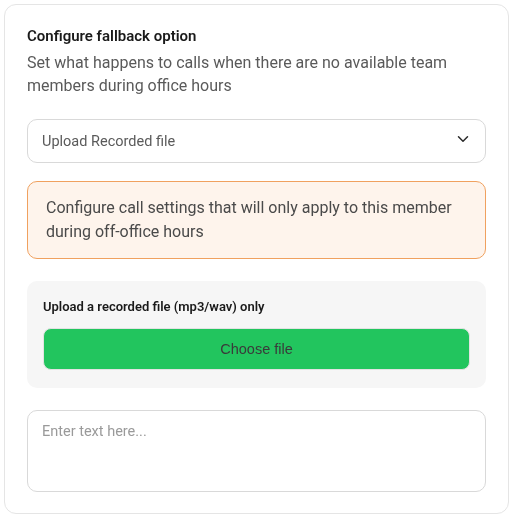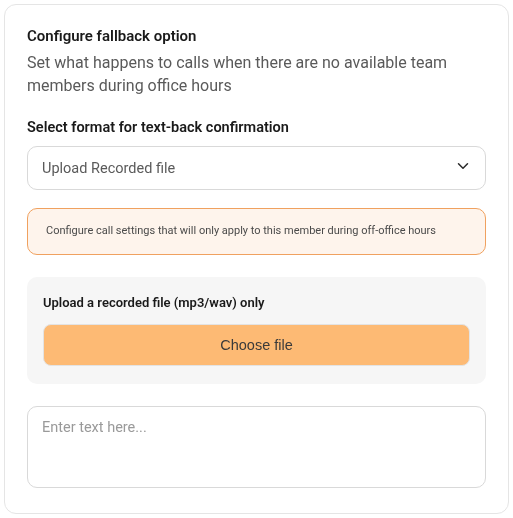--- a/index.html
+++ b/index.html
@@ -58,41 +58,41 @@
       right: 14px;
       top: 50%;
       transform: translateY(-50%);
       pointer-events: none;
     }
     .info-banner {
       border: 1px solid #f0a15f;
       background: #fef4ec;
       border-radius: 10px;
       padding: 14px 18px;
-      font-size: 11px;
+      font-size: 16px;
       color: #4a4a4a;
       line-height: 1.5;
       margin-bottom: 22px;
     }
     .upload-card {
       background: #f6f6f6;
       border-radius: 10px;
       padding: 18px 16px 18px 16px;
       margin-bottom: 22px;
     }
     .upload-title {
       font-size: 13px;
       font-weight: 600;
       color: #1a1a1a;
       margin-bottom: 14px;
     }
     .choose-btn {
       width: 100%;
       height: 42px;
-      background: #fdba74;
+      background: #22c55e;
       border: 1px solid #e3e3e3;
       border-radius: 8px;
       font-size: 14.5px;
       color: #3a3a3a;
       cursor: pointer;
       display: flex;
       align-items: center;
       justify-content: center;
     }
     .textarea-wrap {
@@ -114,21 +114,20 @@
     .textarea::placeholder { color: #9a9a9a; }
   </style>
 </head>
 <body>
 
 <div class="panel">
 
   <div class="title">Configure fallback option</div>
   <div class="subtitle">Set what happens to calls when there are no available team members during office hours</div>
 
-  <div class="section-label">Select format for text-back confirmation</div>
   <div class="select-wrap">
     <div class="select-box">
       <span>Upload Recorded file</span>
     </div>
     <span class="chevron">
       <svg width="18" height="18" viewBox="0 0 24 24" fill="none" stroke="#2a2a2a" stroke-width="2" stroke-linecap="round" stroke-linejoin="round">
           <polyline points="6 9 12 15 18 9"></polyline>
         </svg>
     </span>
   </div>

